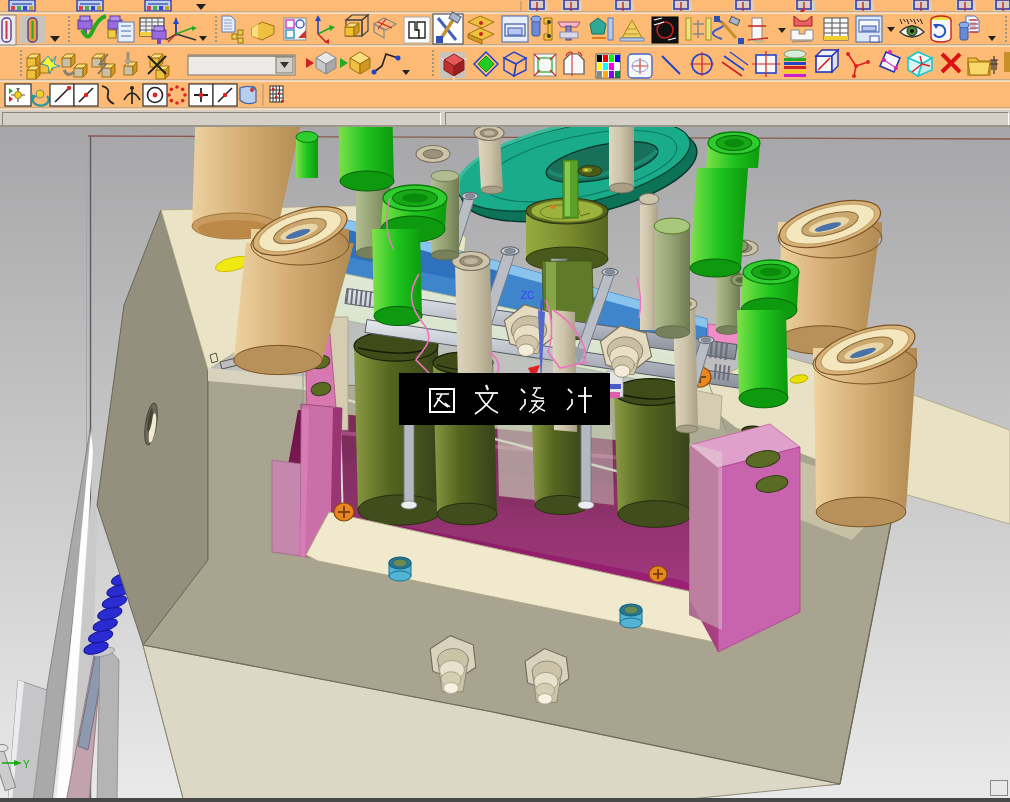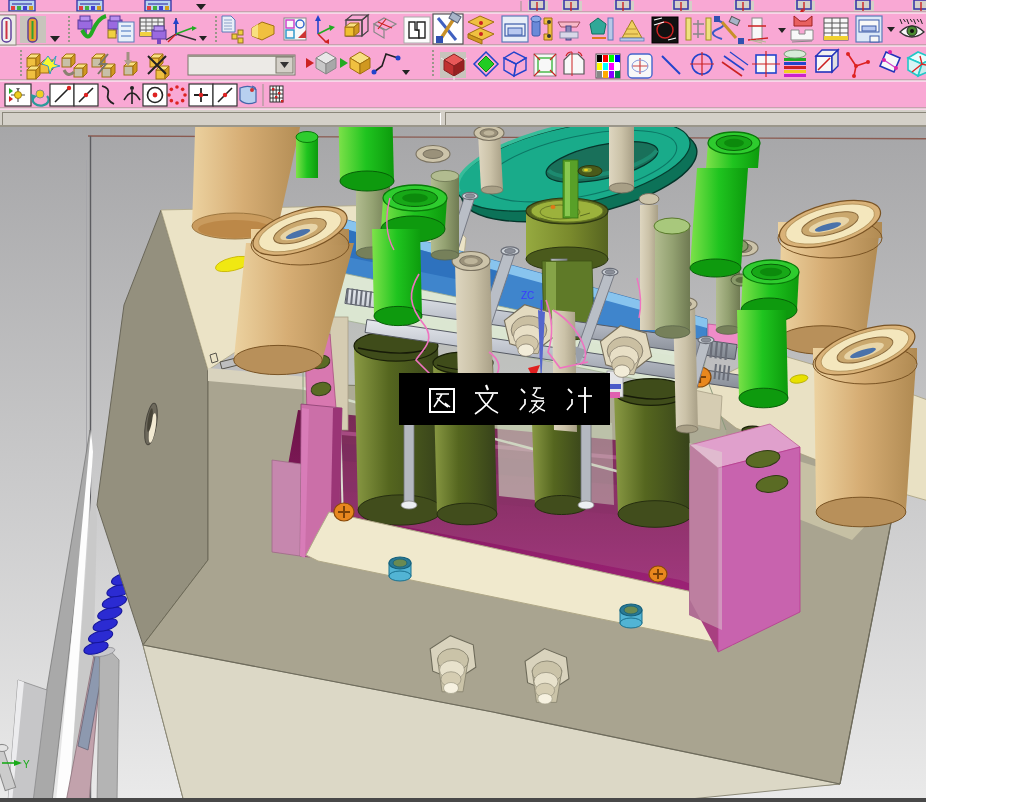--- a/index.html
+++ b/index.html
@@ -1,14 +1,14 @@
 <!DOCTYPE html>
 <html><head><meta charset="utf-8"><style>
 html,body{margin:0;padding:0}
-#page{position:relative;width:926px;height:802px;overflow:hidden;background:#f9a8d4;font-family:"Liberation Sans",sans-serif}
+#page{position:relative;width:1010px;height:802px;overflow:hidden;background:#fdba74;font-family:"Liberation Sans",sans-serif}
 </style></head><body>
 <div id="page">
 <svg width="1010" height="802" viewBox="0 0 1010 802">
 <defs>
 <linearGradient id="bgG" x1="0" y1="126" x2="0" y2="802" gradientUnits="userSpaceOnUse">
 <stop offset="0" stop-color="#a6a6a8"></stop>
           <stop offset="1" stop-color="#eaeaea"></stop>
         </linearGradient>
 <linearGradient id="tanG" x1="0" y1="0" x2="1" y2="0">
 <stop offset="0" stop-color="#ecd2a0"></stop>

